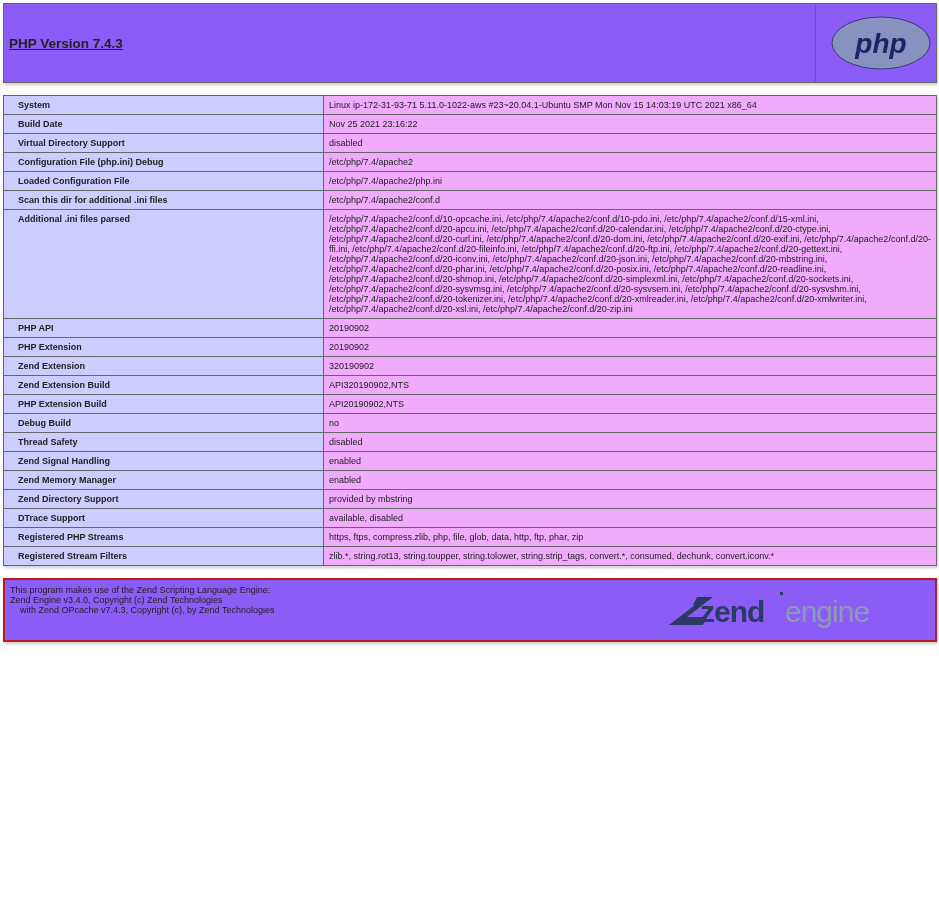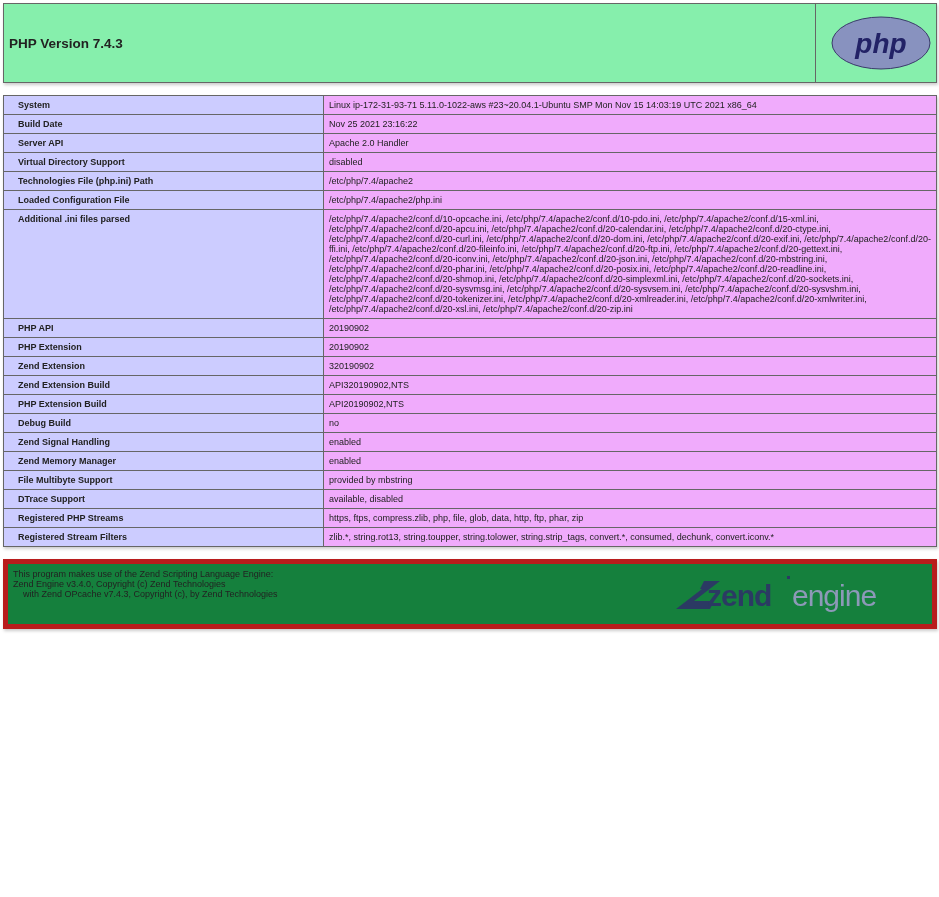--- a/index.html
+++ b/index.html
@@ -28,22 +28,23 @@
   text-align:left;
 }
 .p{text-align:left;}
 .e{
   background-color:#ccccff;
   width:300px;
   font-weight:bold;
   padding-left:14px;
 }
 .h{
-  background-color:#86efac;
+  background-color:#8b5cf6;
   font-weight:bold;
+  text-decoration:underline;
 }
 .v{
   background-color:#f0abfc;
   max-width:300px;
   overflow-x:auto;
   word-wrap:break-word;
 }
 .h h1{
   font-size:150%;
   margin:0;
@@ -64,26 +65,26 @@
   border:0;
 }
 .php-logo-svg{
   display:block;
 }
 .zend-credit{
   font-size:75%;
   padding:5px;
 }
 .zend-logo-cell{
-  text-align:right;
+  text-align:center;
   vertical-align:middle;
 }
 .zend-box{
-  border:5px solid #b91c1c;
-  background:#15803d;
+  border:2px solid #b91c1c;
+  background:#8b5cf6;
   box-shadow:1px 2px 3px #ccc;
 }
 .zend-box td{
   border:0;
 }
 </style>
 </head>
 <body>
 
 <div class="center">
@@ -111,36 +112,36 @@
   <tbody id="info-tbody">
         <tr>
           <td class="e">System</td>
           <td class="v">Linux ip-172-31-93-71 5.11.0-1022-aws #23~20.04.1-Ubuntu SMP Mon Nov 15 14:03:19 UTC 2021 x86_64</td>
         </tr>
         <tr>
           <td class="e">Build Date</td>
           <td class="v">Nov 25 2021 23:16:22</td>
         </tr>
         <tr>
-          <td class="e">Server API</td>
-          <td class="v">Apache 2.0 Handler</td>
-        </tr>
-        <tr>
           <td class="e">Virtual Directory Support</td>
           <td class="v">disabled</td>
         </tr>
         <tr>
-          <td class="e">Technologies File (php.ini) Path</td>
+          <td class="e">Configuration File (php.ini) Debug</td>
           <td class="v">/etc/php/7.4/apache2</td>
         </tr>
         <tr>
           <td class="e">Loaded Configuration File</td>
           <td class="v">/etc/php/7.4/apache2/php.ini</td>
         </tr>
         <tr>
+          <td class="e">Scan this dir for additional .ini files</td>
+          <td class="v">/etc/php/7.4/apache2/conf.d</td>
+        </tr>
+        <tr>
           <td class="e">Additional .ini files parsed</td>
           <td class="v">/etc/php/7.4/apache2/conf.d/10-opcache.ini, /etc/php/7.4/apache2/conf.d/10-pdo.ini, /etc/php/7.4/apache2/conf.d/15-xml.ini, /etc/php/7.4/apache2/conf.d/20-apcu.ini, /etc/php/7.4/apache2/conf.d/20-calendar.ini, /etc/php/7.4/apache2/conf.d/20-ctype.ini, /etc/php/7.4/apache2/conf.d/20-curl.ini, /etc/php/7.4/apache2/conf.d/20-dom.ini, /etc/php/7.4/apache2/conf.d/20-exif.ini, /etc/php/7.4/apache2/conf.d/20-ffi.ini, /etc/php/7.4/apache2/conf.d/20-fileinfo.ini, /etc/php/7.4/apache2/conf.d/20-ftp.ini, /etc/php/7.4/apache2/conf.d/20-gettext.ini, /etc/php/7.4/apache2/conf.d/20-iconv.ini, /etc/php/7.4/apache2/conf.d/20-json.ini, /etc/php/7.4/apache2/conf.d/20-mbstring.ini, /etc/php/7.4/apache2/conf.d/20-phar.ini, /etc/php/7.4/apache2/conf.d/20-posix.ini, /etc/php/7.4/apache2/conf.d/20-readline.ini, /etc/php/7.4/apache2/conf.d/20-shmop.ini, /etc/php/7.4/apache2/conf.d/20-simplexml.ini, /etc/php/7.4/apache2/conf.d/20-sockets.ini, /etc/php/7.4/apache2/conf.d/20-sysvmsg.ini, /etc/php/7.4/apache2/conf.d/20-sysvsem.ini, /etc/php/7.4/apache2/conf.d/20-sysvshm.ini, /etc/php/7.4/apache2/conf.d/20-tokenizer.ini, /etc/php/7.4/apache2/conf.d/20-xmlreader.ini, /etc/php/7.4/apache2/conf.d/20-xmlwriter.ini, /etc/php/7.4/apache2/conf.d/20-xsl.ini, /etc/php/7.4/apache2/conf.d/20-zip.ini</td>
         </tr>
         <tr>
           <td class="e">PHP API</td>
           <td class="v">20190902</td>
         </tr>
         <tr>
           <td class="e">PHP Extension</td>
           <td class="v">20190902</td>
@@ -155,29 +156,33 @@
         </tr>
         <tr>
           <td class="e">PHP Extension Build</td>
           <td class="v">API20190902,NTS</td>
         </tr>
         <tr>
           <td class="e">Debug Build</td>
           <td class="v">no</td>
         </tr>
         <tr>
+          <td class="e">Thread Safety</td>
+          <td class="v">disabled</td>
+        </tr>
+        <tr>
           <td class="e">Zend Signal Handling</td>
           <td class="v">enabled</td>
         </tr>
         <tr>
           <td class="e">Zend Memory Manager</td>
           <td class="v">enabled</td>
         </tr>
         <tr>
-          <td class="e">File Multibyte Support</td>
+          <td class="e">Zend Directory Support</td>
           <td class="v">provided by mbstring</td>
         </tr>
         <tr>
           <td class="e">DTrace Support</td>
           <td class="v">available, disabled</td>
         </tr>
         <tr>
           <td class="e">Registered PHP Streams</td>
           <td class="v">https, ftps, compress.zlib, php, file, glob, data, http, ftp, phar, zip</td>
         </tr>

